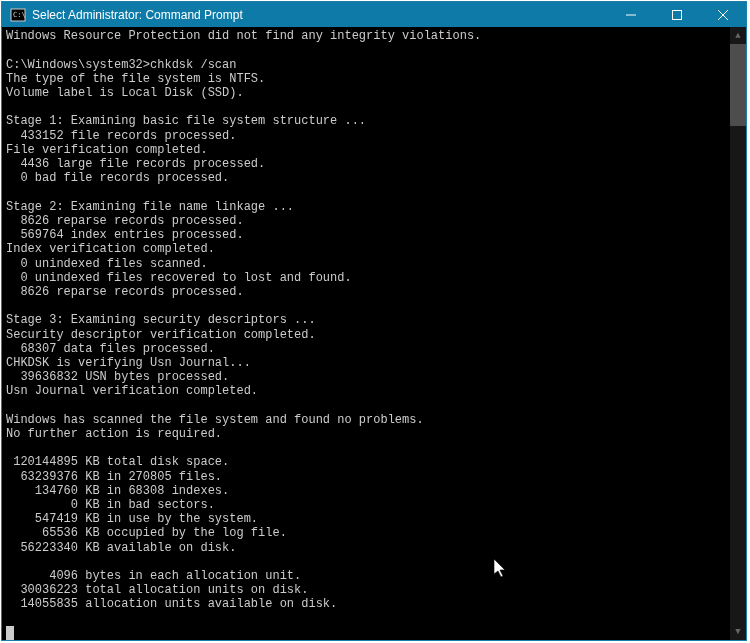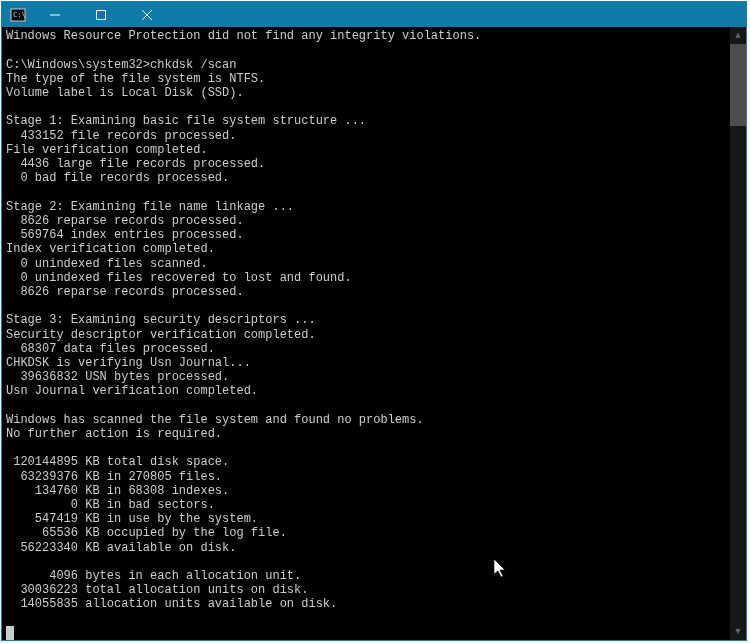--- a/index.html
+++ b/index.html
@@ -103,20 +103,21 @@
 <body>
 
 <div class="window">
   <div class="titlebar">
     <span class="titlebar-icon">
       <svg viewBox="0 0 16 16">
         <rect x="1" y="2" width="14" height="12" fill="#000" stroke="#ccc" stroke-width="1"></rect>
         <text x="3" y="10" fill="#ccc" font-size="7" font-family="monospace">C:\</text>
       </svg>
     </span>
+    <span class="titlebar-title">Select Administrator: Command Prompt</span>
     <div class="titlebar-buttons">
       <div class="titlebar-btn">
         <svg viewBox="0 0 10 10">
             <line x1="0" y1="5" x2="10" y2="5" stroke="#fff" stroke-width="1"></line>
           </svg>
       </div>
       <div class="titlebar-btn">
         <svg viewBox="0 0 10 10">
             <rect x="0.5" y="0.5" width="9" height="9" fill="none" stroke="#fff" stroke-width="1"></rect>
           </svg>

